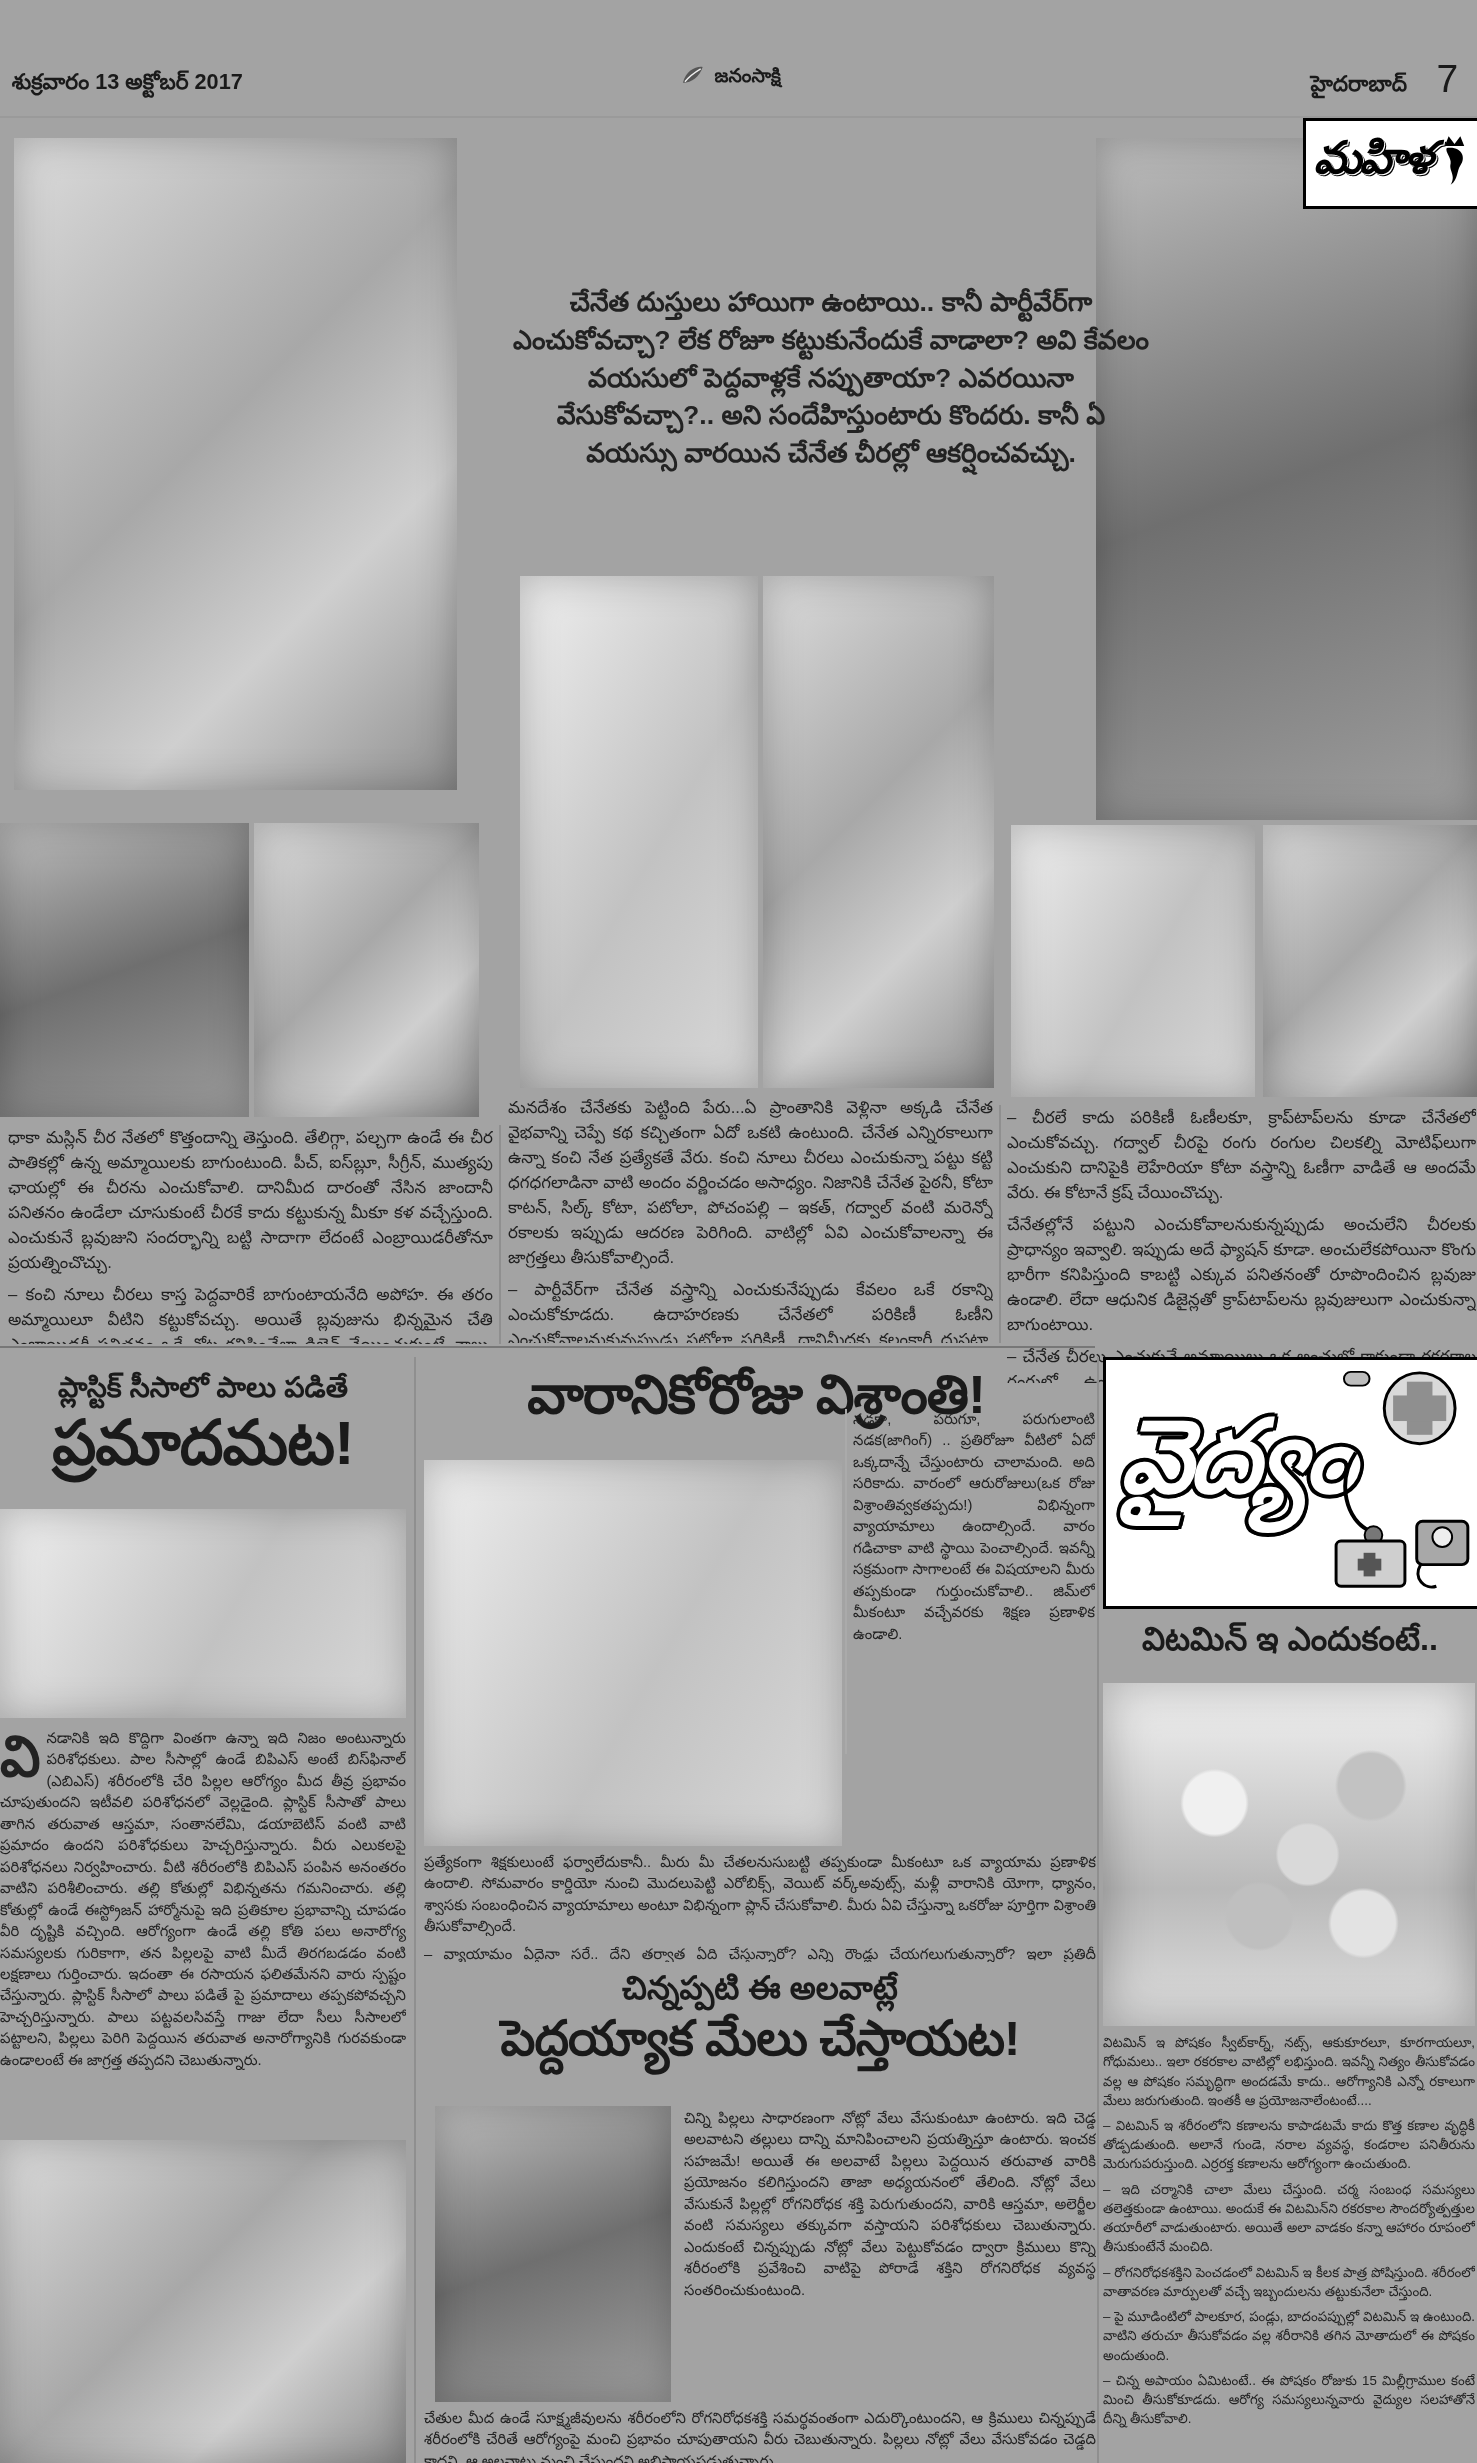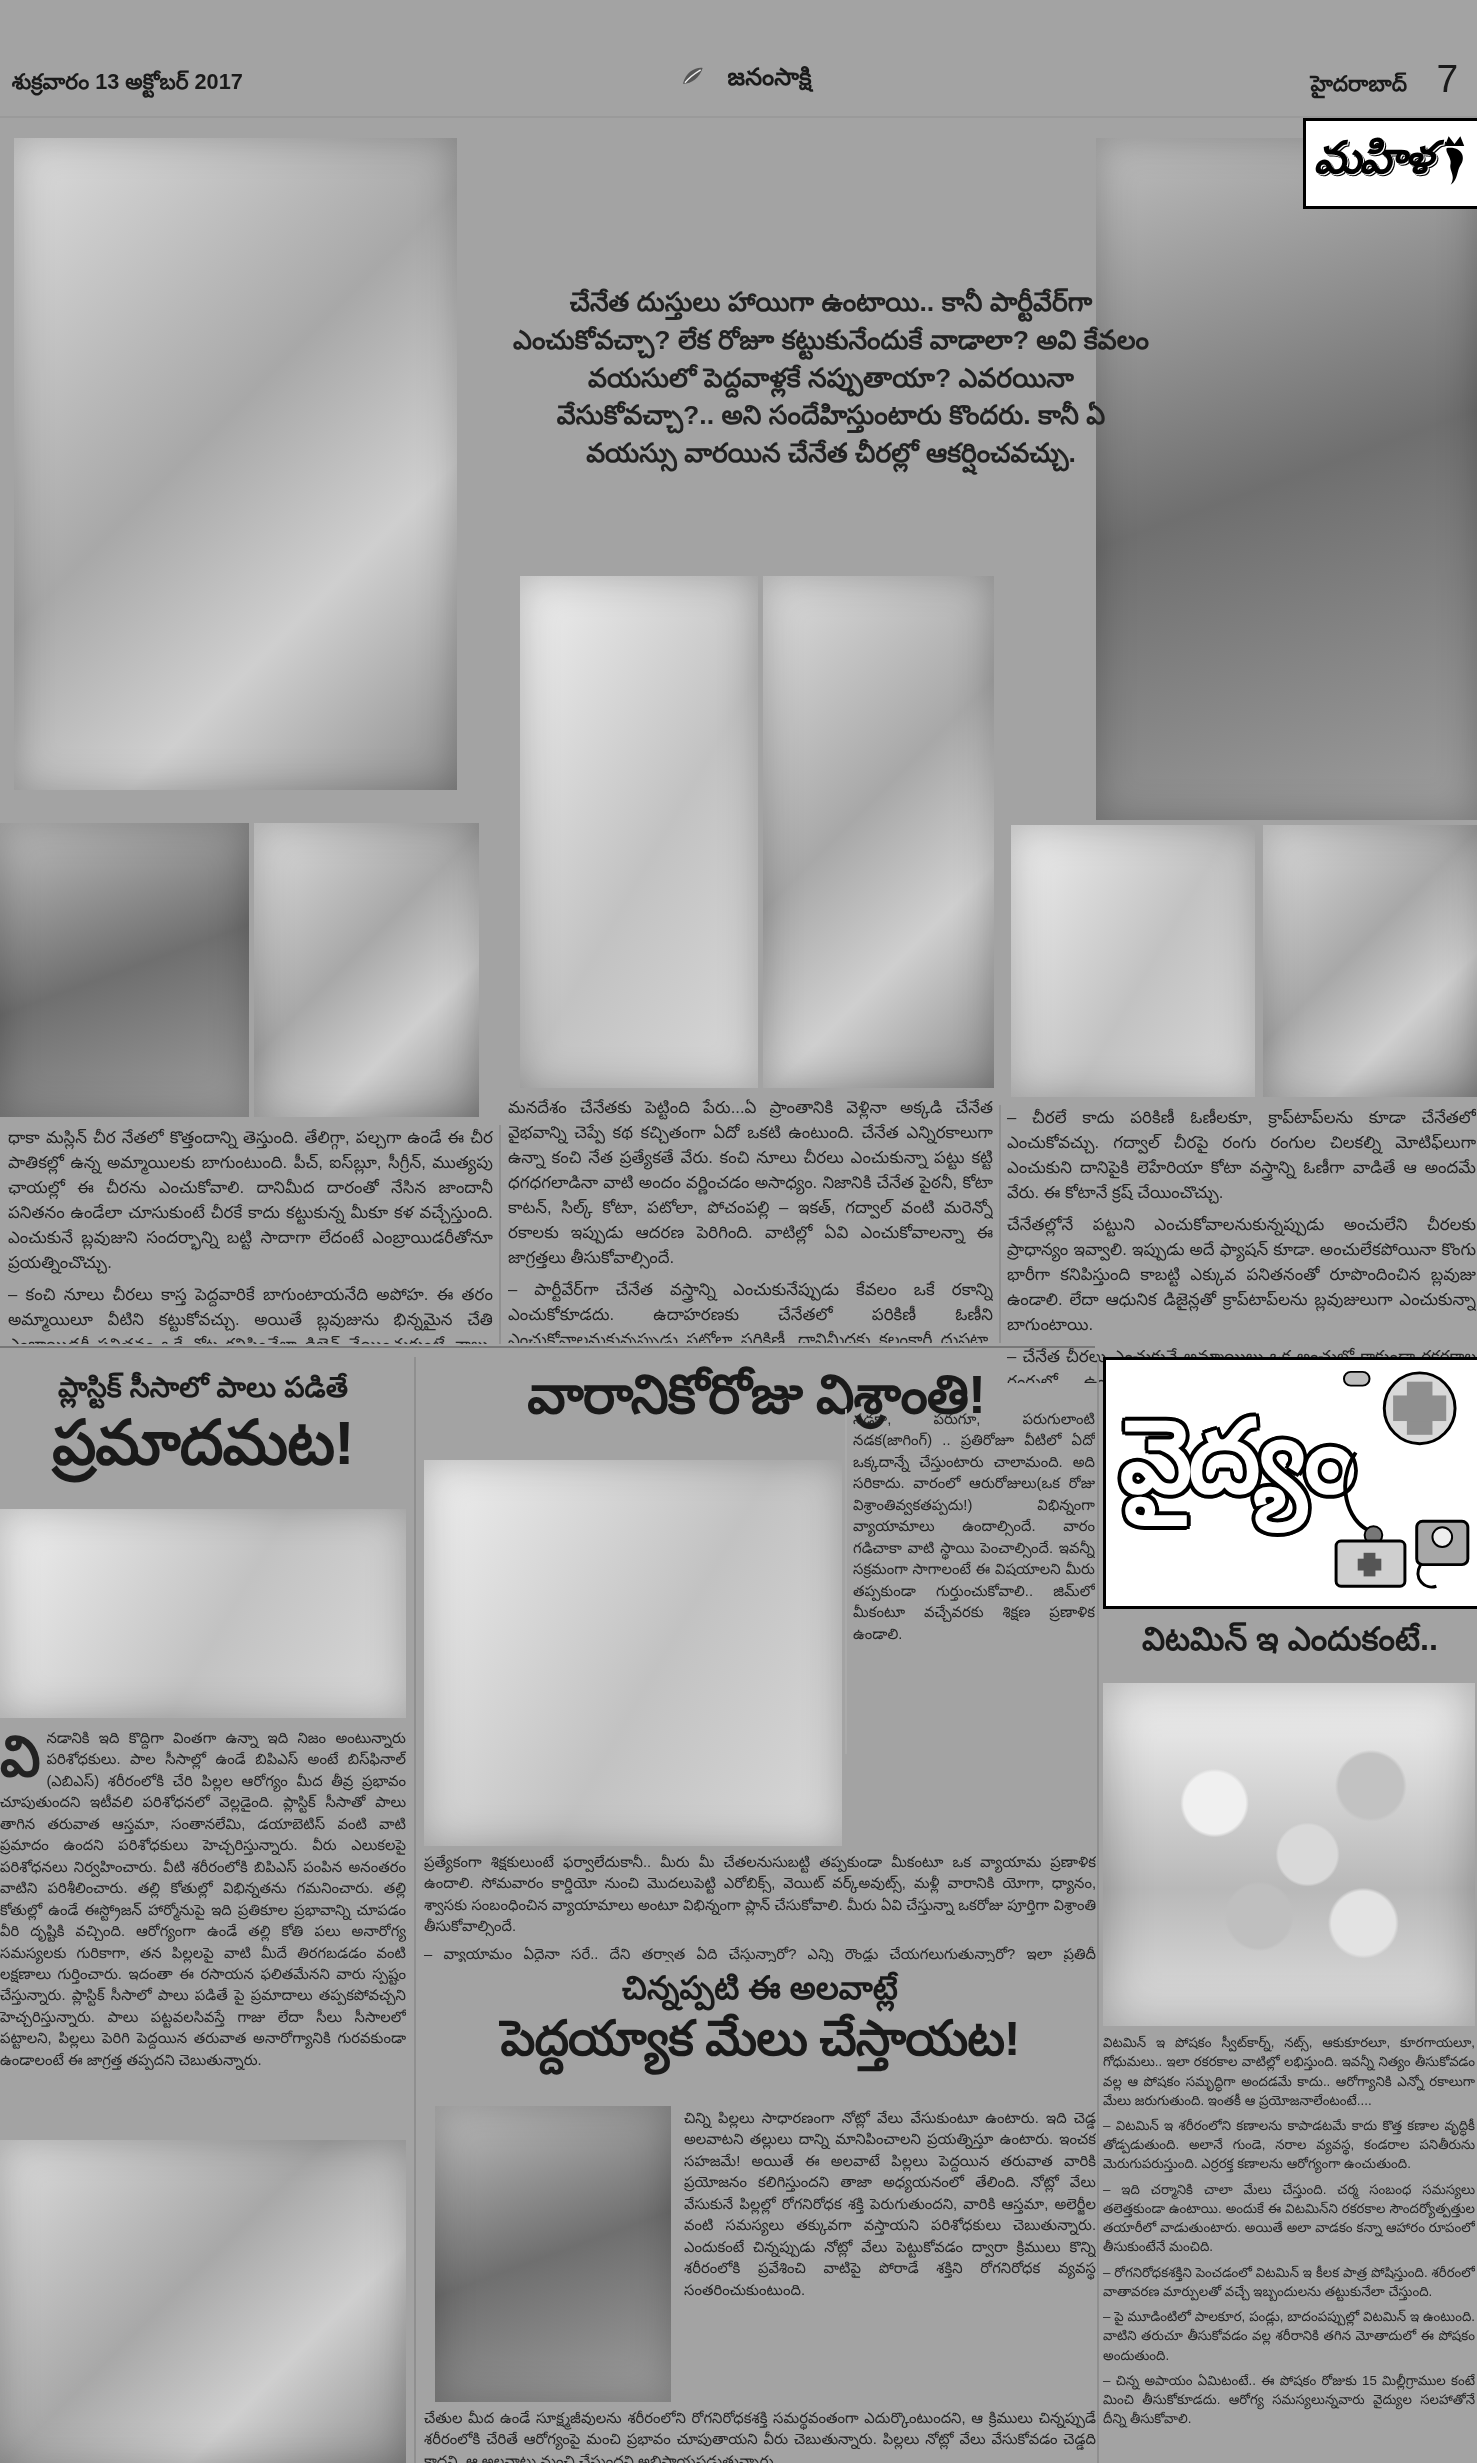--- a/index.html
+++ b/index.html
@@ -1,21 +1,21 @@
 <!DOCTYPE html>
 <html><head>
 <meta charset="utf-8">
 <style>
   html,body{margin:0;padding:0;background:#e8e8e8;}
   #page{position:relative;width:1478px;height:2464px;background:#a3a3a3;overflow:hidden;
         font-family:"Liberation Sans","DejaVu Sans",sans-serif;color:#1a1a1a;}
   .abs{position:absolute;}
   
   .mh-date{left:11.8px;top:69px;font-size:21.7px;font-weight:bold;}
-  .mh-logo{left:680px;top:63px;font-size:24px;font-weight:bold;display:flex;align-items:center;gap:22px;}
+  .mh-logo{left:680px;top:63px;font-size:19px;font-weight:bold;display:flex;align-items:center;gap:9px;}
   .mh-city{right:71px;top:71px;font-size:21.7px;font-weight:bold;}
   .mh-page{right:19.7px;top:57px;font-size:39px;font-weight:400;}
   .mh-rule{left:0;top:116px;width:1478px;height:2px;background:#9a9a9a;}
   
   .ph{background:linear-gradient(135deg,#dcdcdc 0%,#a8a8a8 45%,#cfcfcf 70%,#8f8f8f 100%);box-shadow:inset 0 0 39px rgba(0,0,0,.25);}
   .ph-dark{background:linear-gradient(160deg,#bdbdbd 0%,#6f6f6f 50%,#9e9e9e 100%);}
   .ph-light{background:linear-gradient(120deg,#efefef 0%,#c2c2c2 55%,#d8d8d8 100%);}
   .ph-nuts{background:
       radial-gradient(circle at 30% 35%,#f0f0f0 0 9%,rgba(0,0,0,0) 10%),
       radial-gradient(circle at 55% 50%,#d9d9d9 0 11%,rgba(0,0,0,0) 12%),
@@ -45,21 +45,21 @@
   .pl-head{left:0;top:1407px;width:406px;text-align:center;font-size:62px;font-weight:900;letter-spacing:-1px;}
   .dropcap{float:left;font-size:57px;line-height:.85;font-weight:bold;margin:3.9px 5.9px 0 0;}
   
   .rest-head{left:412px;top:1363px;width:573px;text-align:right;font-size:54px;font-weight:900;
              letter-spacing:-1px;white-space:nowrap;}
   .hb-kicker{left:424px;top:1970px;width:672px;text-align:center;font-size:32.5px;font-weight:bold;}
   .hb-head{left:424px;top:2010px;width:672px;text-align:center;font-size:49px;font-weight:900;letter-spacing:-1px;}
   
   .vd-box{left:1103px;top:1357px;width:372px;height:246px;border:3px solid #000;background:#fff;
           overflow:hidden;}
-  .vd-word{position:absolute;left:13.8px;top:39px;font-size:102px;font-weight:900;
+  .vd-word{position:absolute;left:13.8px;top:39px;font-size:102px;font-weight:900;font-style:italic;
            color:#fff;letter-spacing:-3.9px;
            text-shadow:3px 3px 0 #000,-3px -3px 0 #000,3px -3px 0 #000,-3px 3px 0 #000,
                        0 3.9px 0 #000,3.9px 0 0 #000,0 -3.9px 0 #000,-3.9px 0 0 #000;}
   .vit-head{left:1103px;top:1621px;width:374px;text-align:center;font-size:32.5px;font-weight:900;white-space:nowrap;}
 </style>
 </head>
 <body>
 
 <div id="page">
 

